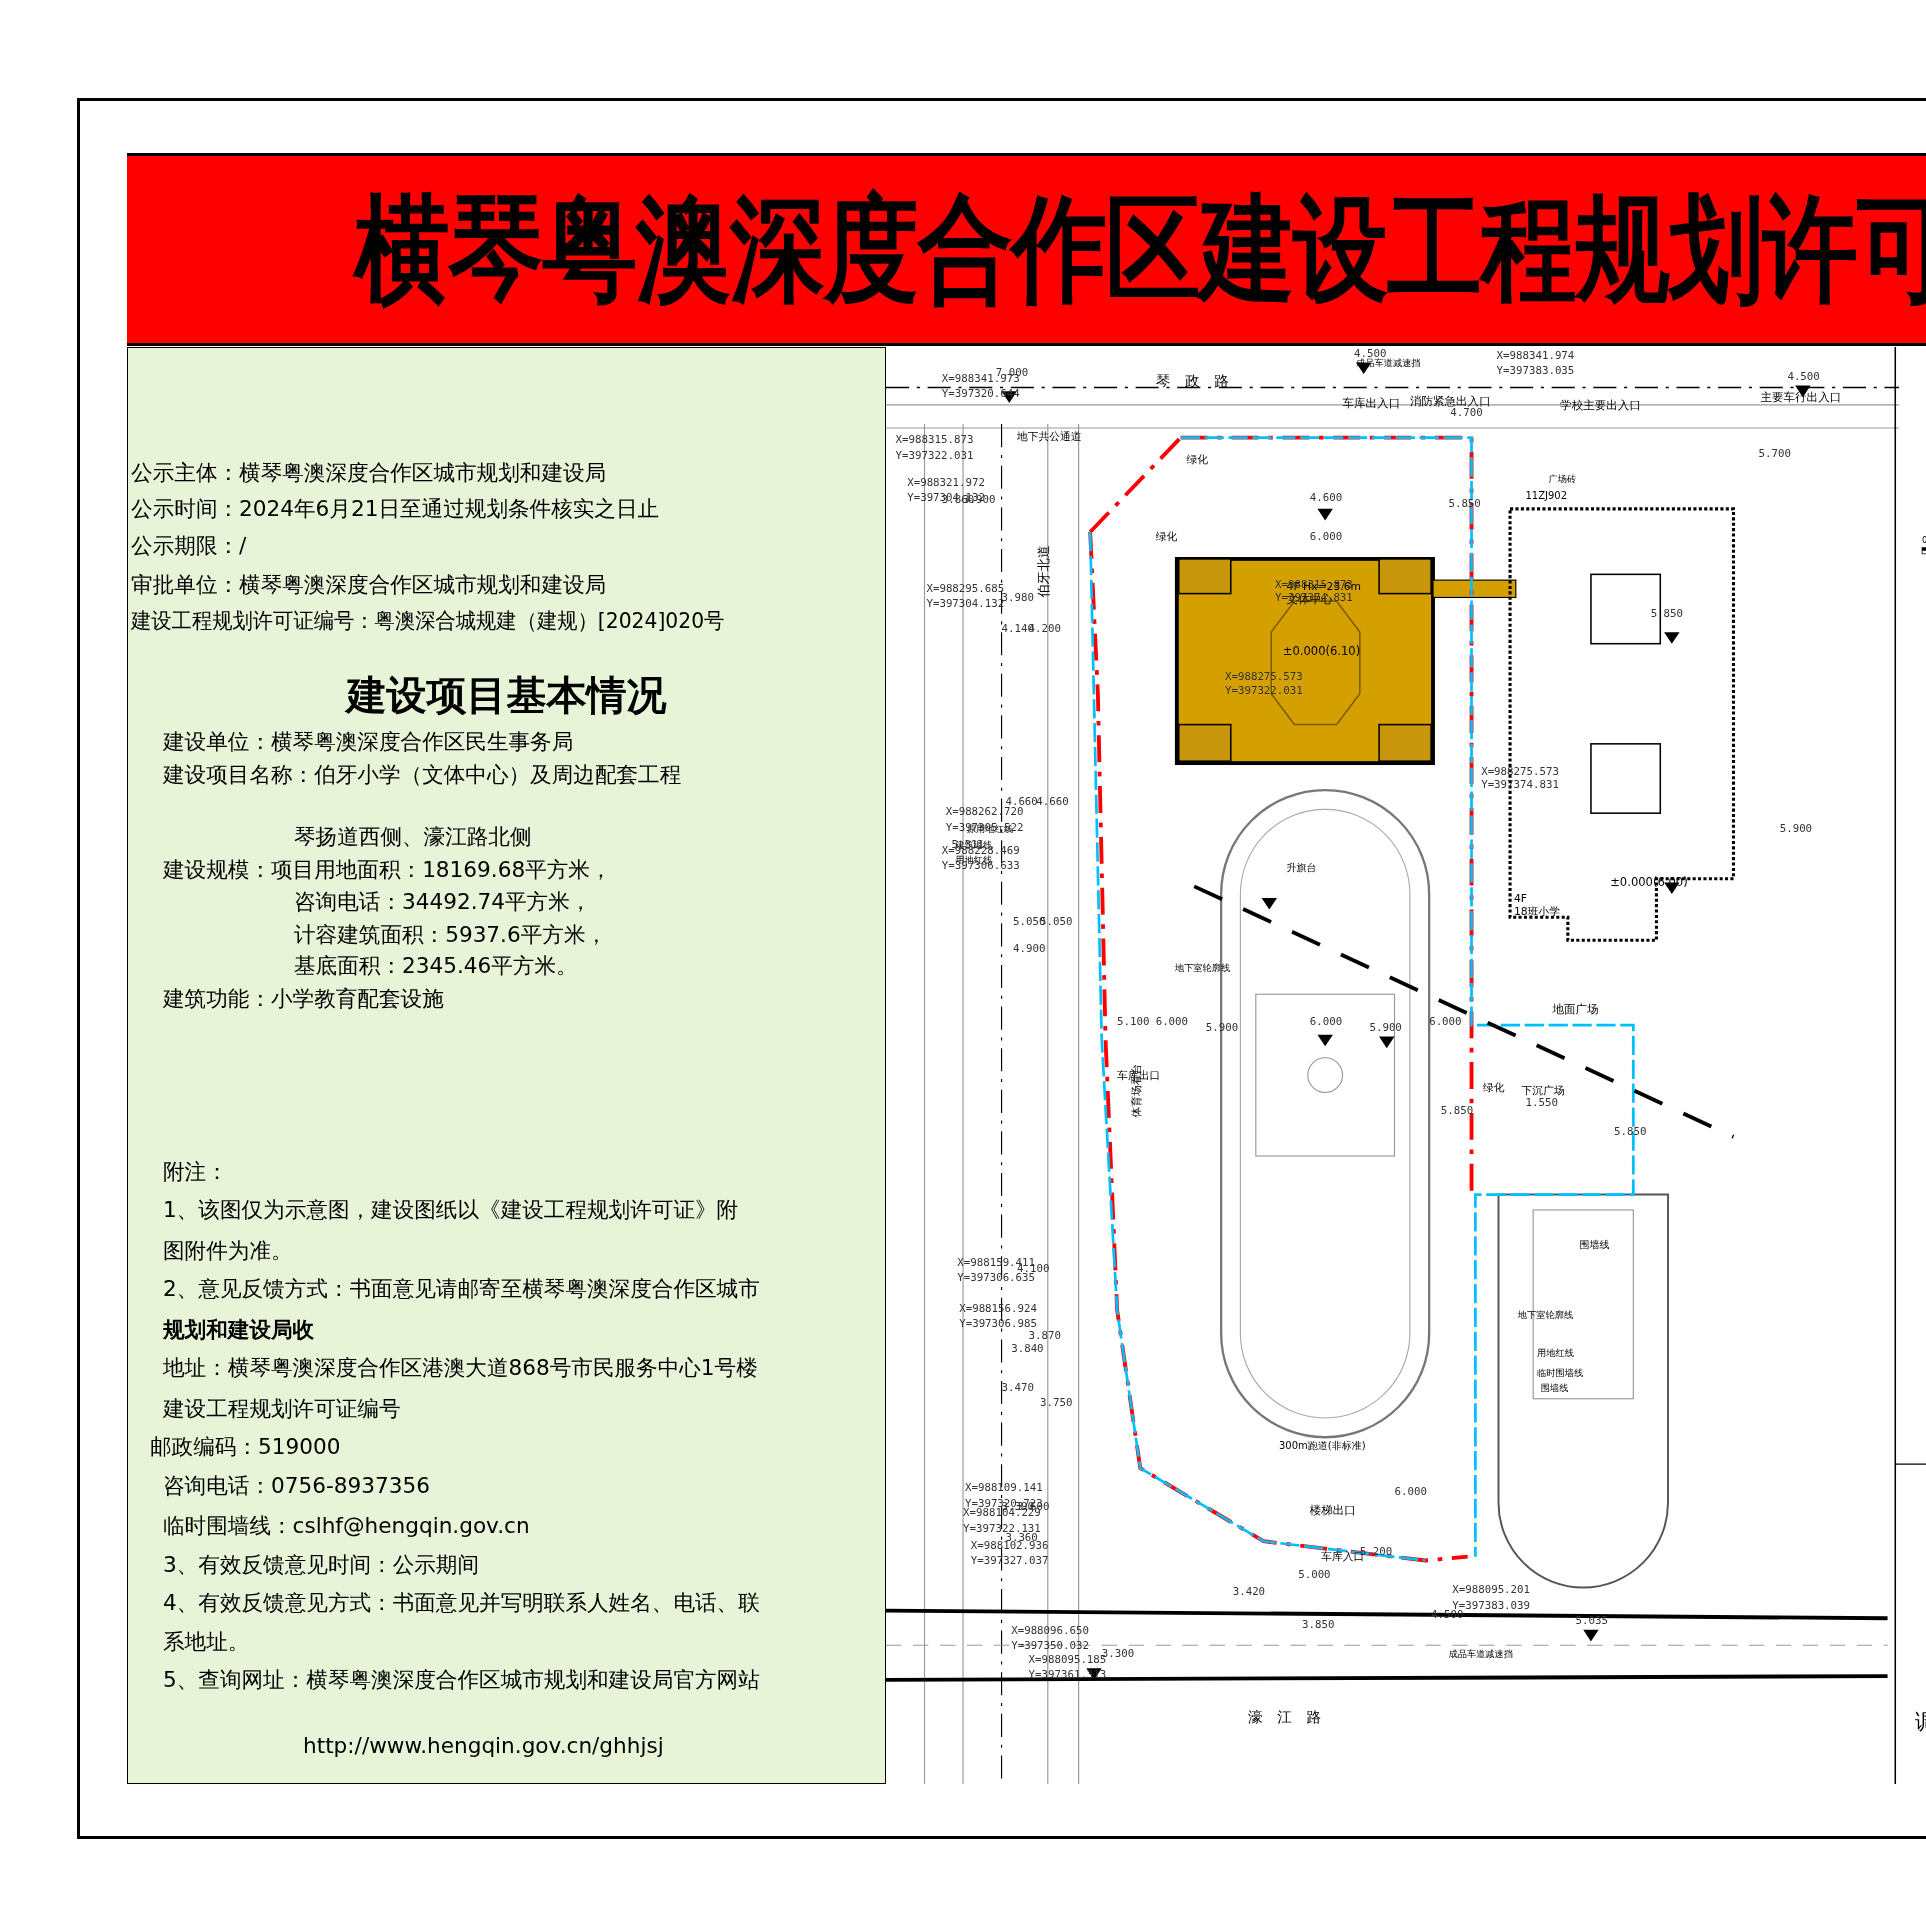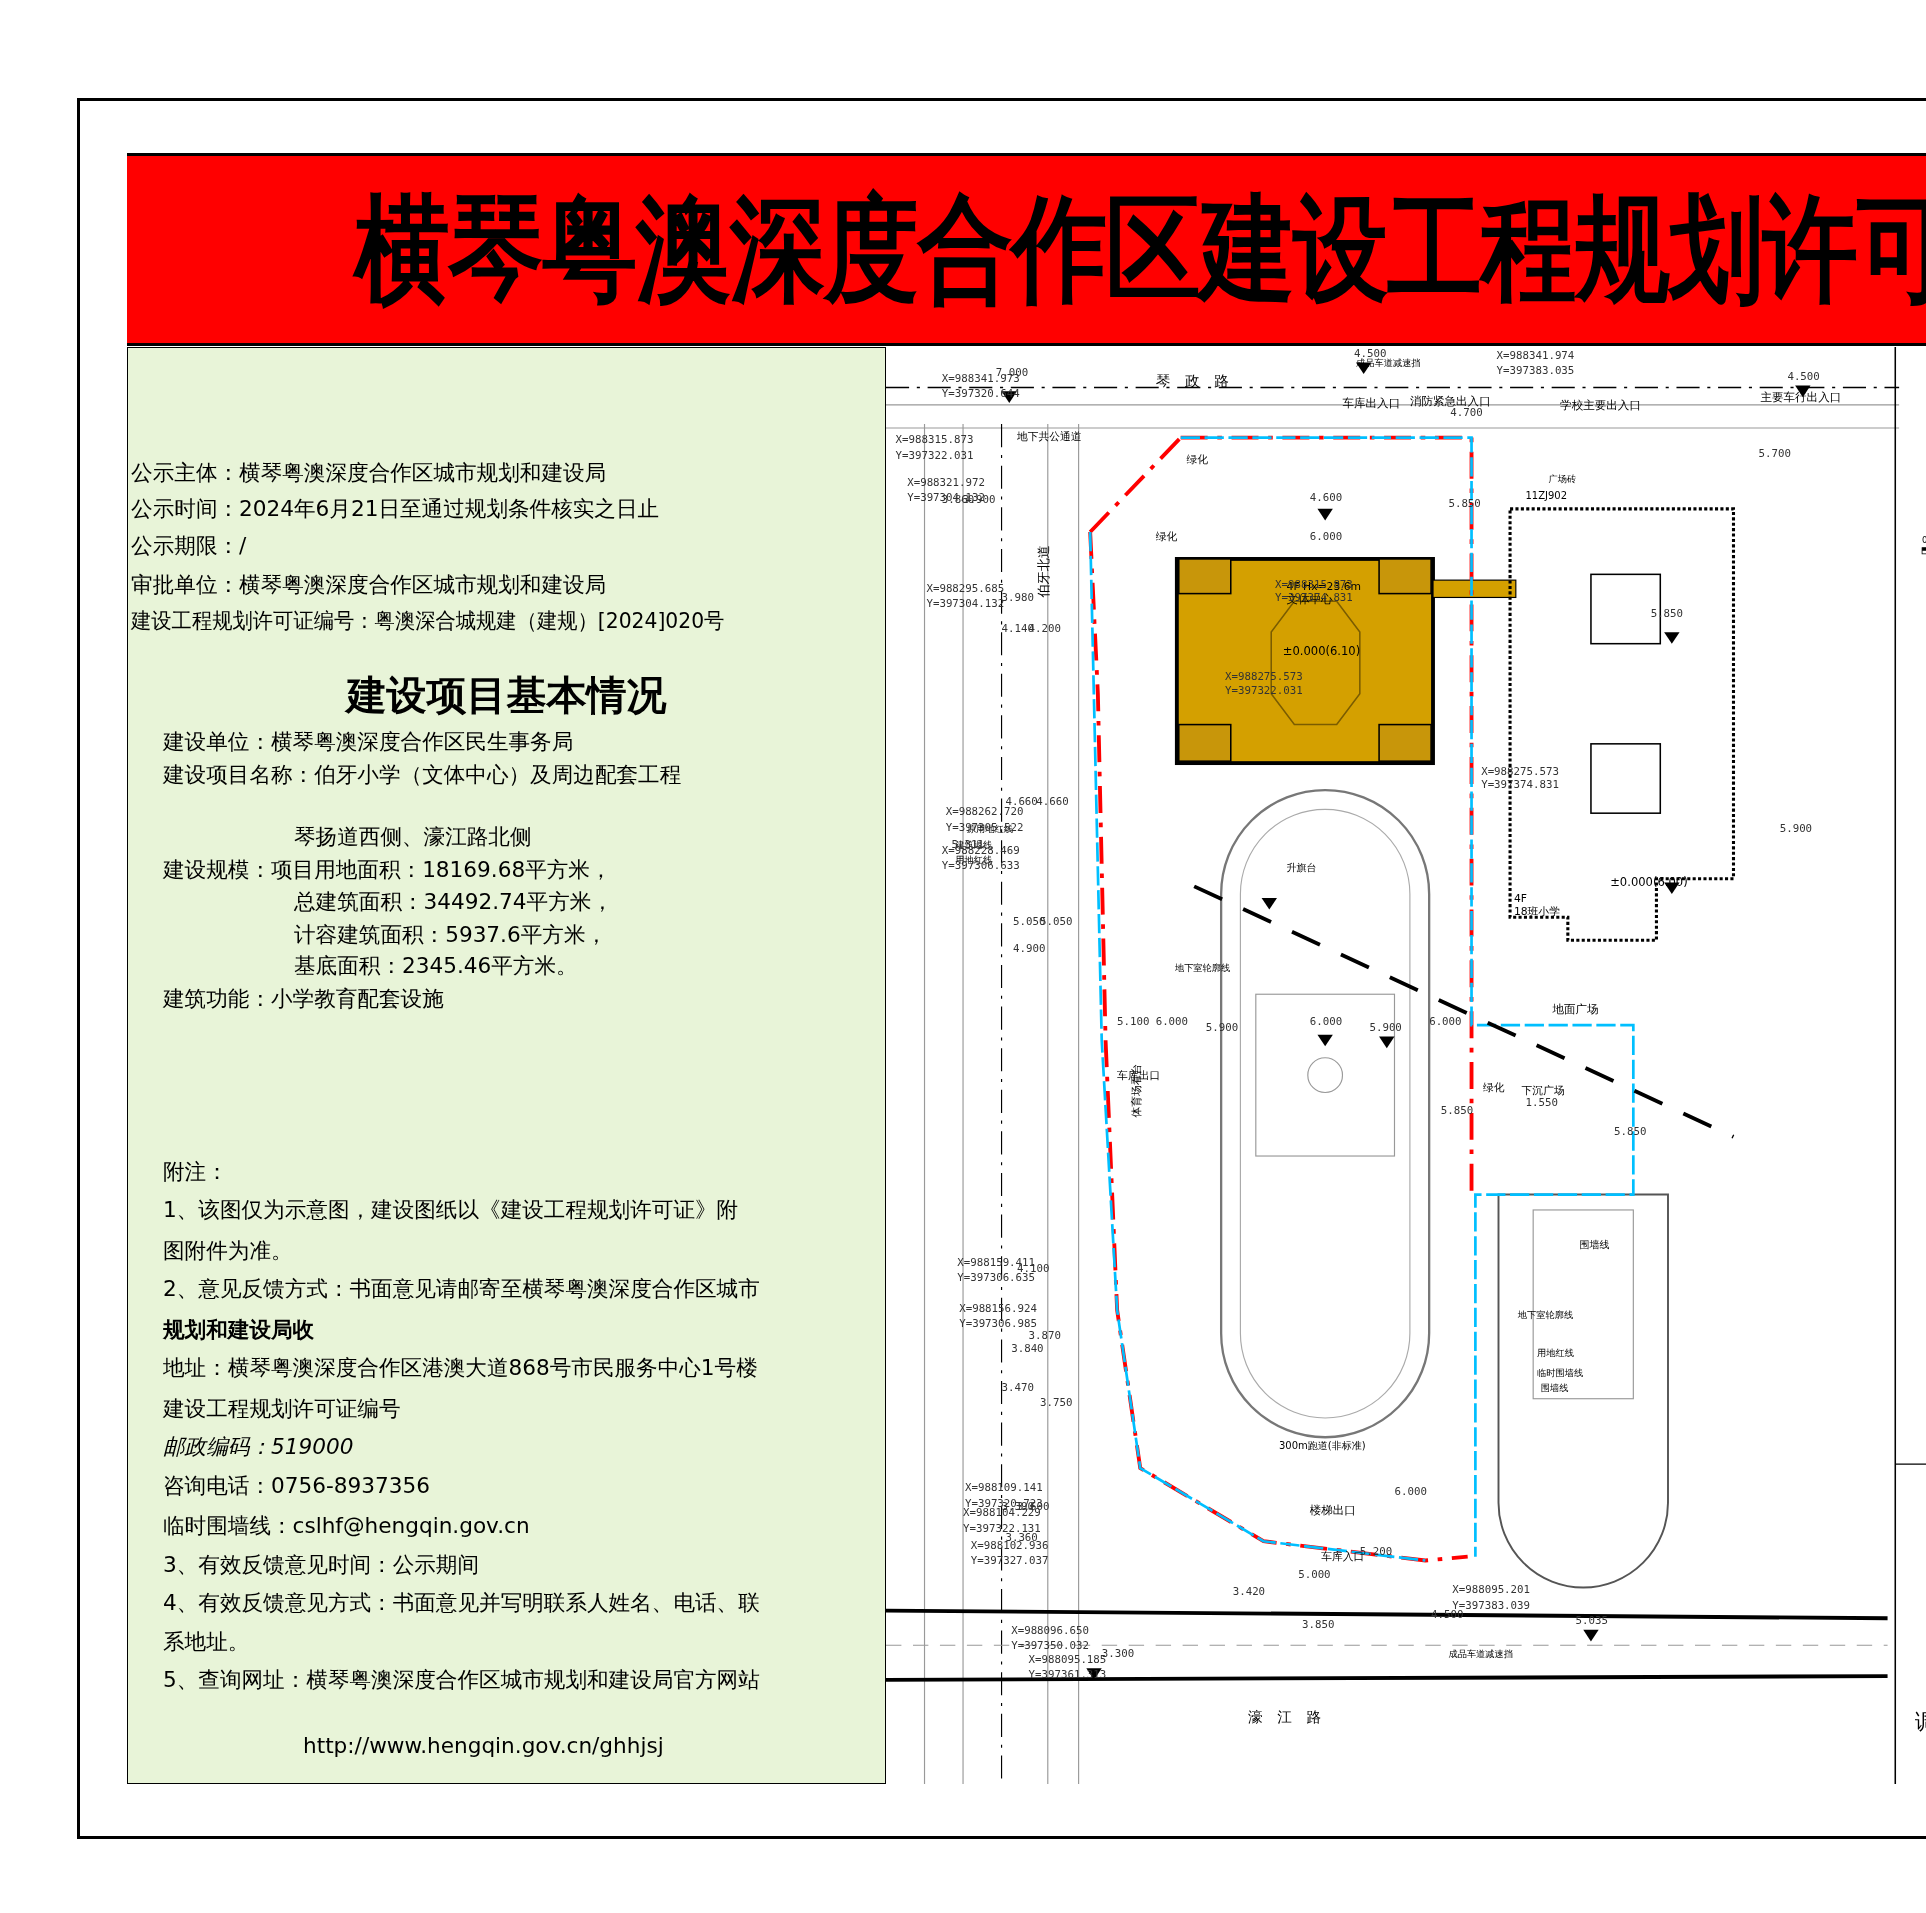--- a/index.html
+++ b/index.html
@@ -29,33 +29,33 @@
   <div class="line" style="left:3.1px;top:146px;">公示时间：2024年6月21日至通过规划条件核实之日止</div>
   <div class="line" style="left:3.1px;top:183px;">公示期限：/</div>
   <div class="line" style="left:3.1px;top:222px;">审批单位：横琴粤澳深度合作区城市规划和建设局</div>
   <div class="line" style="left:3.1px;top:258px;transform:scaleX(0.94);">建设工程规划许可证编号：粤澳深合城规建（建规）[2024]020号</div>
 
   <div class="sec-title" style="top:320px;">建设项目基本情况</div>
   <div class="line" style="left:35px;top:379px;">建设单位：横琴粤澳深度合作区民生事务局</div>
   <div class="line" style="left:35px;top:412px;">建设项目名称：伯牙小学（文体中心）及周边配套工程</div>
   <div class="line" style="left:166px;top:474px;">琴扬道西侧、濠江路北侧</div>
   <div class="line" style="left:35px;top:507px;">建设规模：项目用地面积：18169.68平方米，</div>
-  <div class="line" style="left:166px;top:539px;">总建筑面积：34492.74平方米，</div>
+  <div class="line" style="left:166px;top:539px;">咨询电话：34492.74平方米，</div>
   <div class="line" style="left:166px;top:572px;">计容建筑面积：5937.6平方米，</div>
   <div class="line" style="left:166px;top:603px;">基底面积：2345.46平方米。</div>
   <div class="line" style="left:35px;top:636px;">建筑功能：小学教育配套设施</div>
 
   <div class="line" style="left:35px;top:809px;">附注：</div>
   <div class="line" style="left:35px;top:847px;">1、该图仅为示意图，建设图纸以《建设工程规划许可证》附</div>
   <div class="line" style="left:35px;top:888px;">图附件为准。</div>
   <div class="line" style="left:35px;top:926px;">2、意见反馈方式：书面意见请邮寄至横琴粤澳深度合作区城市</div>
   <div class="line" style="left:35px;top:967px;font-weight:bold;">规划和建设局收</div>
   <div class="line" style="left:35px;top:1005px;">地址：横琴粤澳深度合作区港澳大道868号市民服务中心1号楼</div>
   <div class="line" style="left:35px;top:1046px;">建设工程规划许可证编号</div>
-  <div class="line" style="left:35px;top:1084px;font-style:italic;">邮政编码：519000</div>
+  <div class="line" style="left:22px;top:1084px;">邮政编码：519000</div>
   <div class="line" style="left:35px;top:1123px;">咨询电话：0756-8937356</div>
   <div class="line" style="left:35px;top:1163px;">临时围墙线：cslhf@hengqin.gov.cn</div>
   <div class="line" style="left:35px;top:1202px;">3、有效反馈意见时间：公示期间</div>
   <div class="line" style="left:35px;top:1240px;">4、有效反馈意见方式：书面意见并写明联系人姓名、电话、联</div>
   <div class="line" style="left:35px;top:1279px;">系地址。</div>
   <div class="line" style="left:35px;top:1317px;">5、查询网址：横琴粤澳深度合作区城市规划和建设局官方网站</div>
   <div class="line" style="left:175px;top:1358px;margin-top:27px;">http://www.hengqin.gov.cn/ghhjsj</div>
 </div>
 
 <div class="plan">

